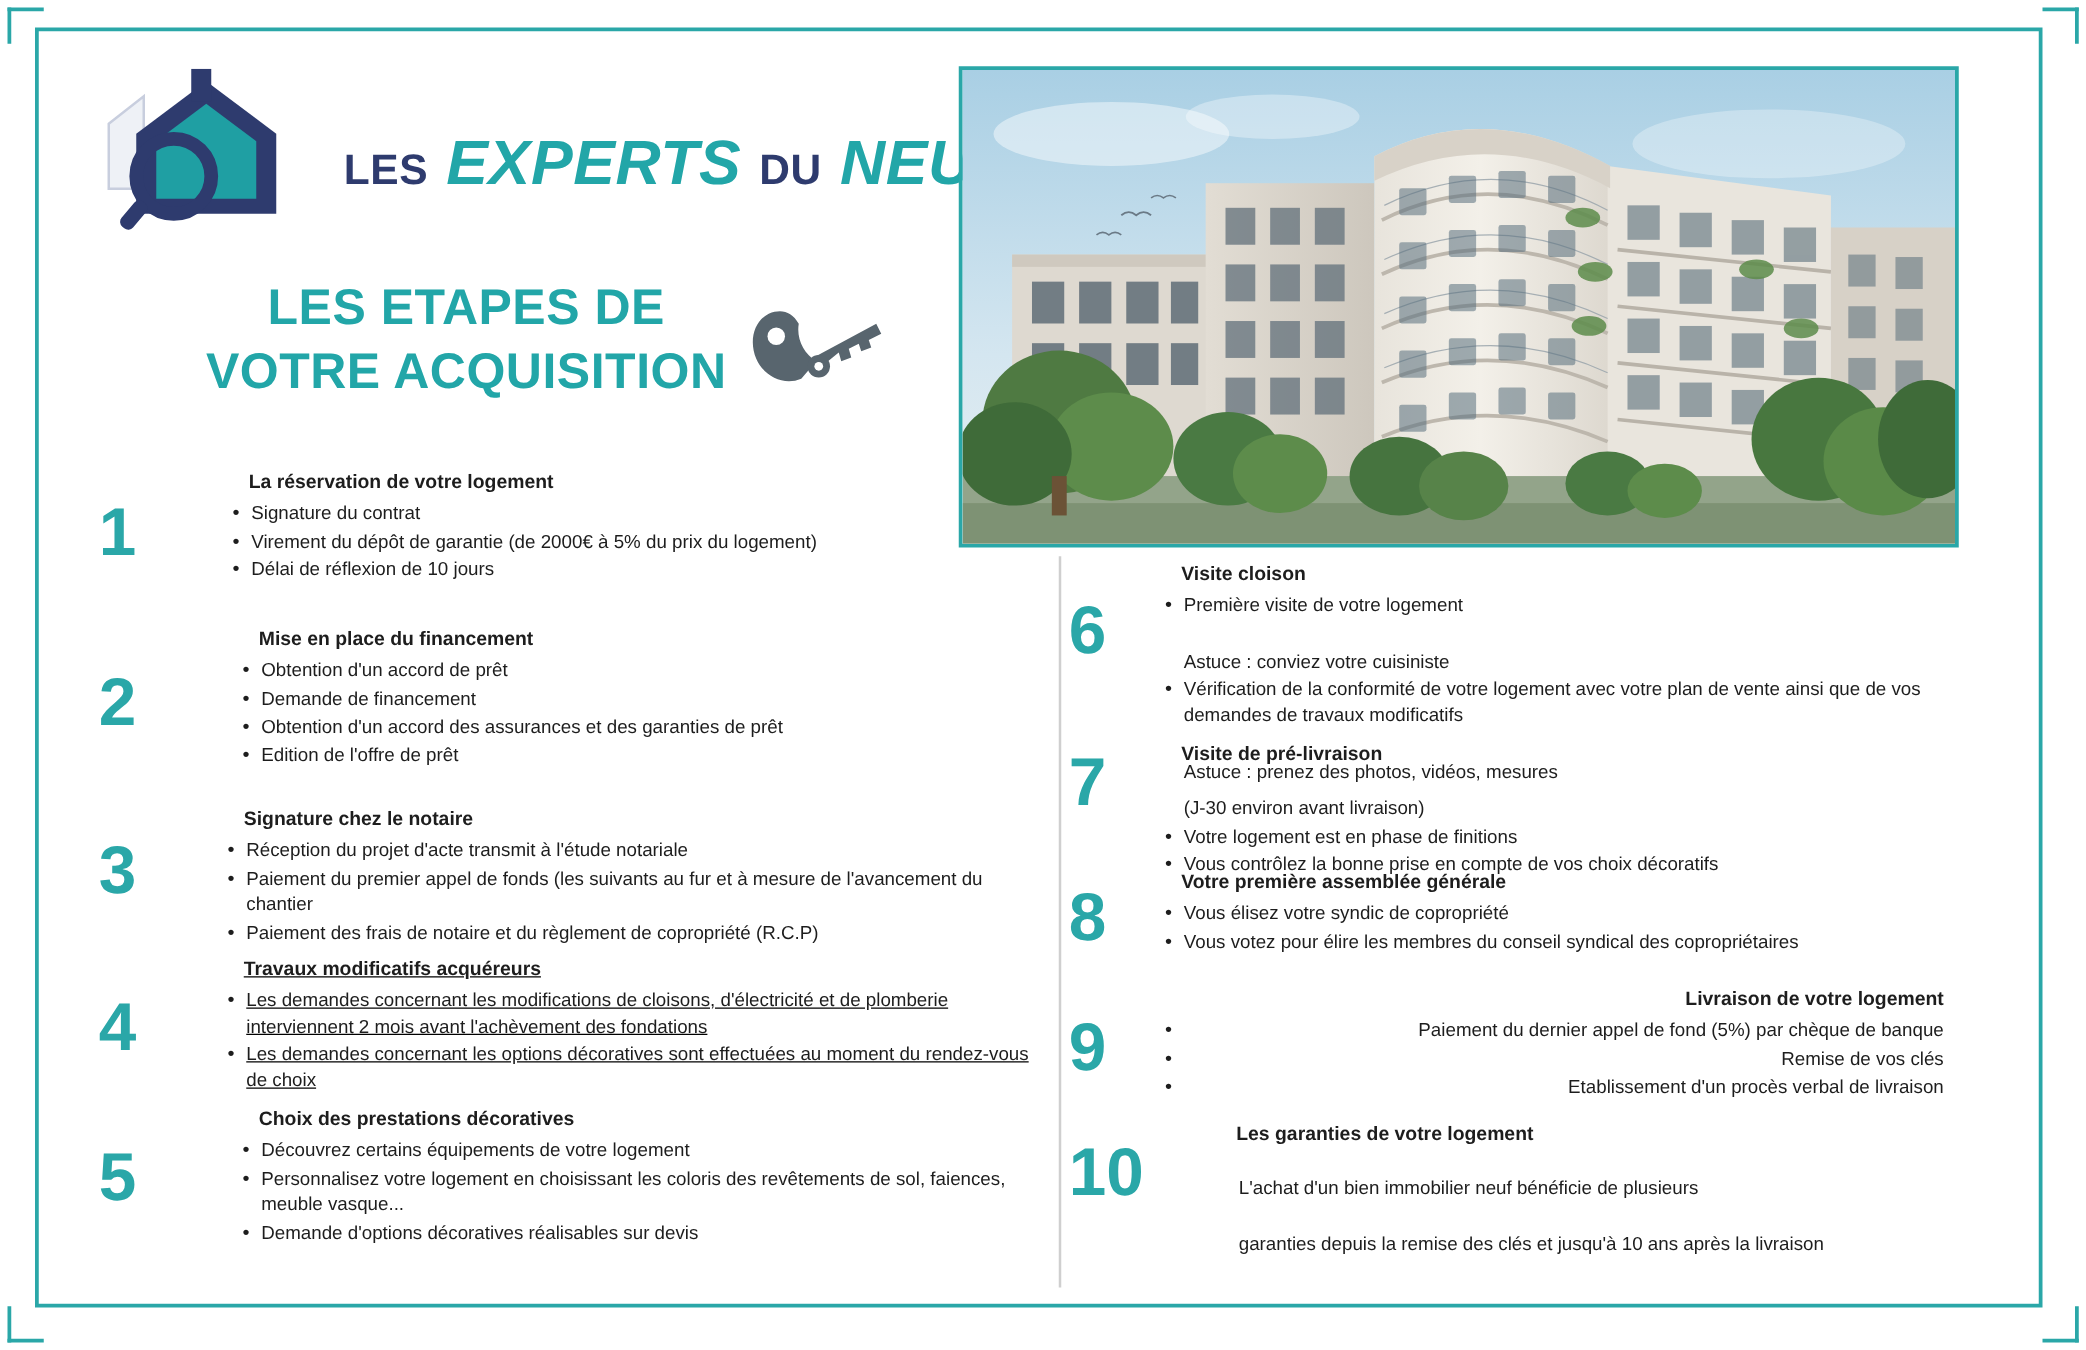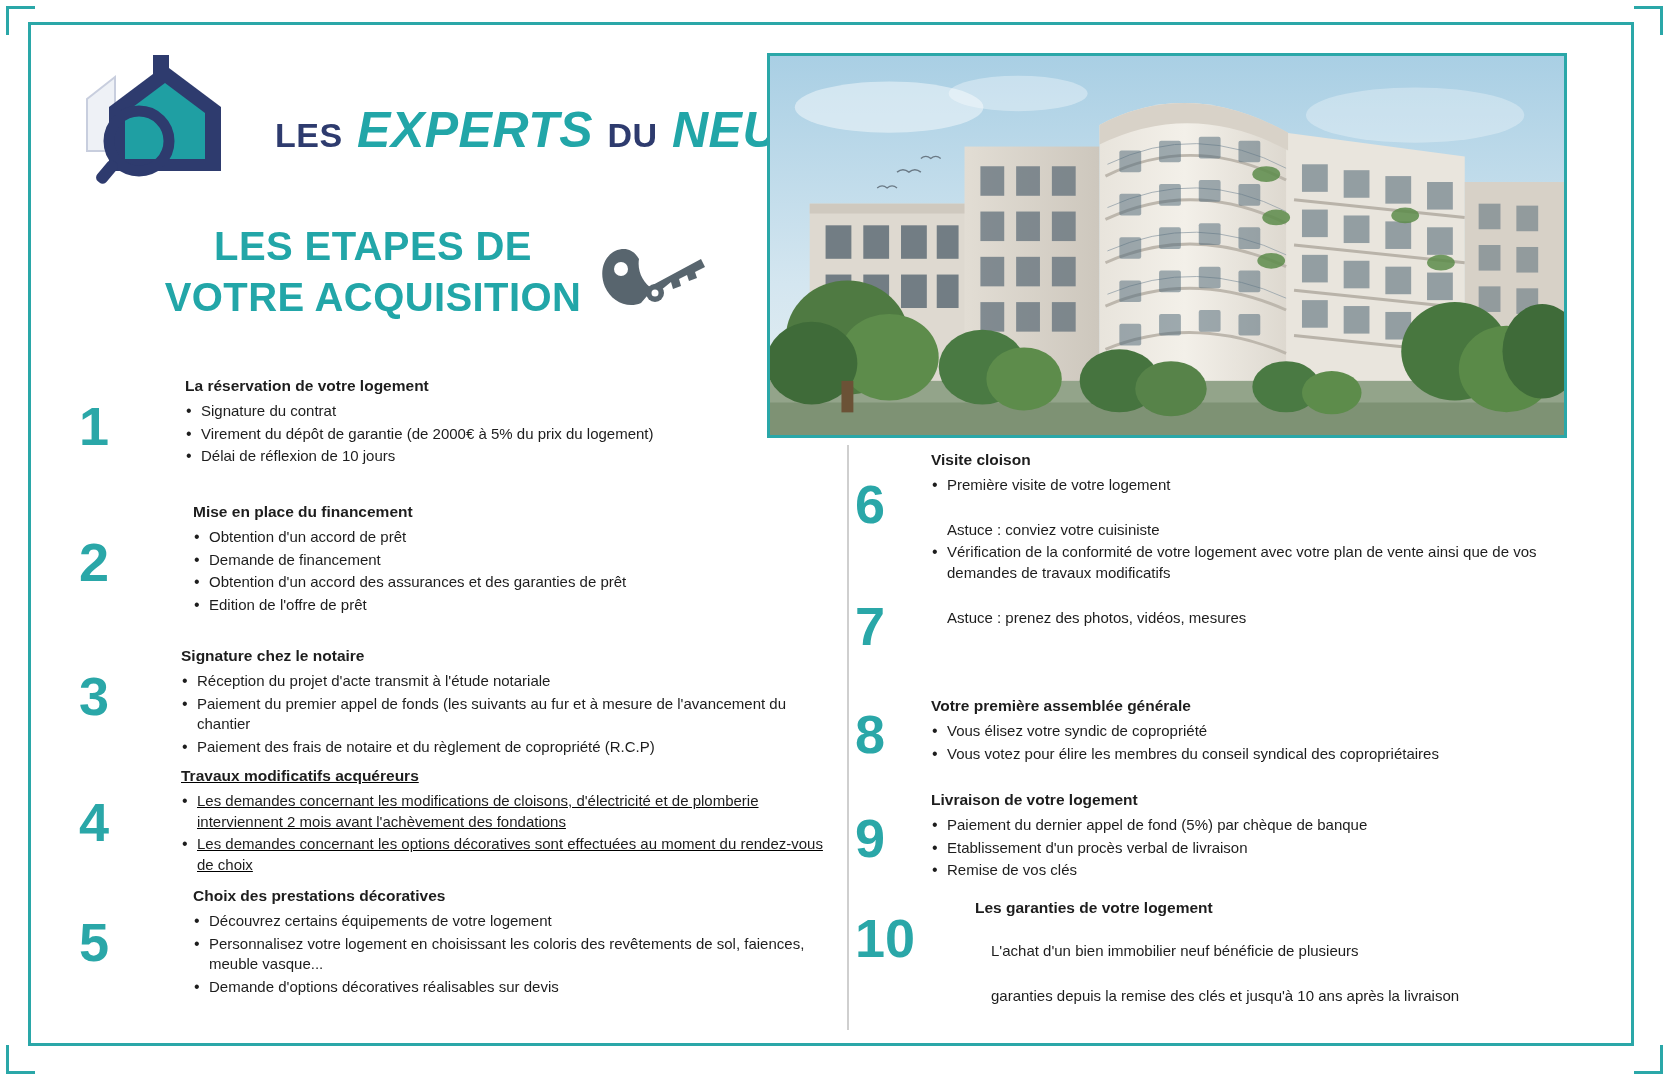--- a/index.html
+++ b/index.html
@@ -118,21 +118,21 @@
     width: 74px;
     flex: 0 0 auto;
     text-align: left;
   }
   .step.wide .num { width: 96px; }
   .step .body { flex: 1 1 auto; }
   .step .head {
     font-size: 15.5px;
     font-weight: bold;
     color: #1d1d1d;
-    margin: 0 0 6px 2px;
+    margin: 0 0 6px 16px;
   }
   .step ul {
     margin: 0;
     padding-left: 18px;
     list-style: none;
   }
   .step li {
     font-size: 15px;
     color: #1d1d1d;
     line-height: 1.38;
@@ -177,21 +177,21 @@
 
   #step-6  .num { padding-top: 26px; }
   #step-7  .num { padding-top: 4px; }
   #step-8  .num { padding-top: 10px; }
   #step-9  .num { padding-top: 20px; }
   #step-10 .num { padding-top: 12px; }
 
   #step-6  .body { padding-left: 0px; }
   #step-7  .body { padding-left: 0px; }
   #step-8  .body { padding-left: 0px; }
-  #step-9  .body { padding-left: 0px; }
+  #step-9  .body { padding-left: 0px; text-align: right; }
   #step-10 .body { padding-left: 0px; }
   #step-10 .num { width: 118px; font-size: 54px; }
 </style>
 </head>
 <body>
 
 <div class="corner tl"></div>
 <div class="corner tr"></div>
 <div class="corner bl"></div>
 <div class="corner br"></div>
@@ -469,41 +469,49 @@
         <li class="bullet">Première visite de votre logement</li>
         <li class="nobullet">Astuce : conviez votre cuisiniste</li>
         <li class="bullet">Vérification de la conformité de votre logement avec votre plan de vente ainsi que de vos demandes de travaux modificatifs</li>
         <li class="nobullet">Astuce : prenez des photos, vidéos, mesures</li>
       </ul>
     </div>
   </div>
 
   <div class="step" id="step-7">
     <div class="num">7</div>
+    <div class="body">
+      <div class="head">Visite de pré-livraison</div>
+      <ul>
+        <li class="nobullet">(J-30 environ avant livraison)</li>
+        <li class="bullet">Votre logement est en phase de finitions</li>
+        <li class="bullet">Vous contrôlez la bonne prise en compte de vos choix décoratifs</li>
+      </ul>
+    </div>
   </div>
 
   <div class="step" id="step-8">
     <div class="num">8</div>
     <div class="body">
       <div class="head">Votre première assemblée générale</div>
       <ul>
         <li class="bullet">Vous élisez votre syndic de copropriété</li>
         <li class="bullet">Vous votez pour élire les membres du conseil syndical des copropriétaires</li>
       </ul>
     </div>
   </div>
 
   <div class="step" id="step-9">
     <div class="num">9</div>
     <div class="body">
       <div class="head">Livraison de votre logement</div>
       <ul>
         <li class="bullet">Paiement du dernier appel de fond (5%) par chèque de banque</li>
+        <li class="bullet">Remise de vos clés</li>
         <li class="bullet">Etablissement d'un procès verbal de livraison</li>
-        <li class="bullet">Remise de vos clés</li>
       </ul>
     </div>
   </div>
 
   <div class="step wide" id="step-10">
     <div class="num">10</div>
     <div class="body">
       <div class="head">Les garanties de votre logement</div>
       <ul>
         <li class="nobullet">L'achat d'un bien immobilier neuf bénéficie de plusieurs</li>

